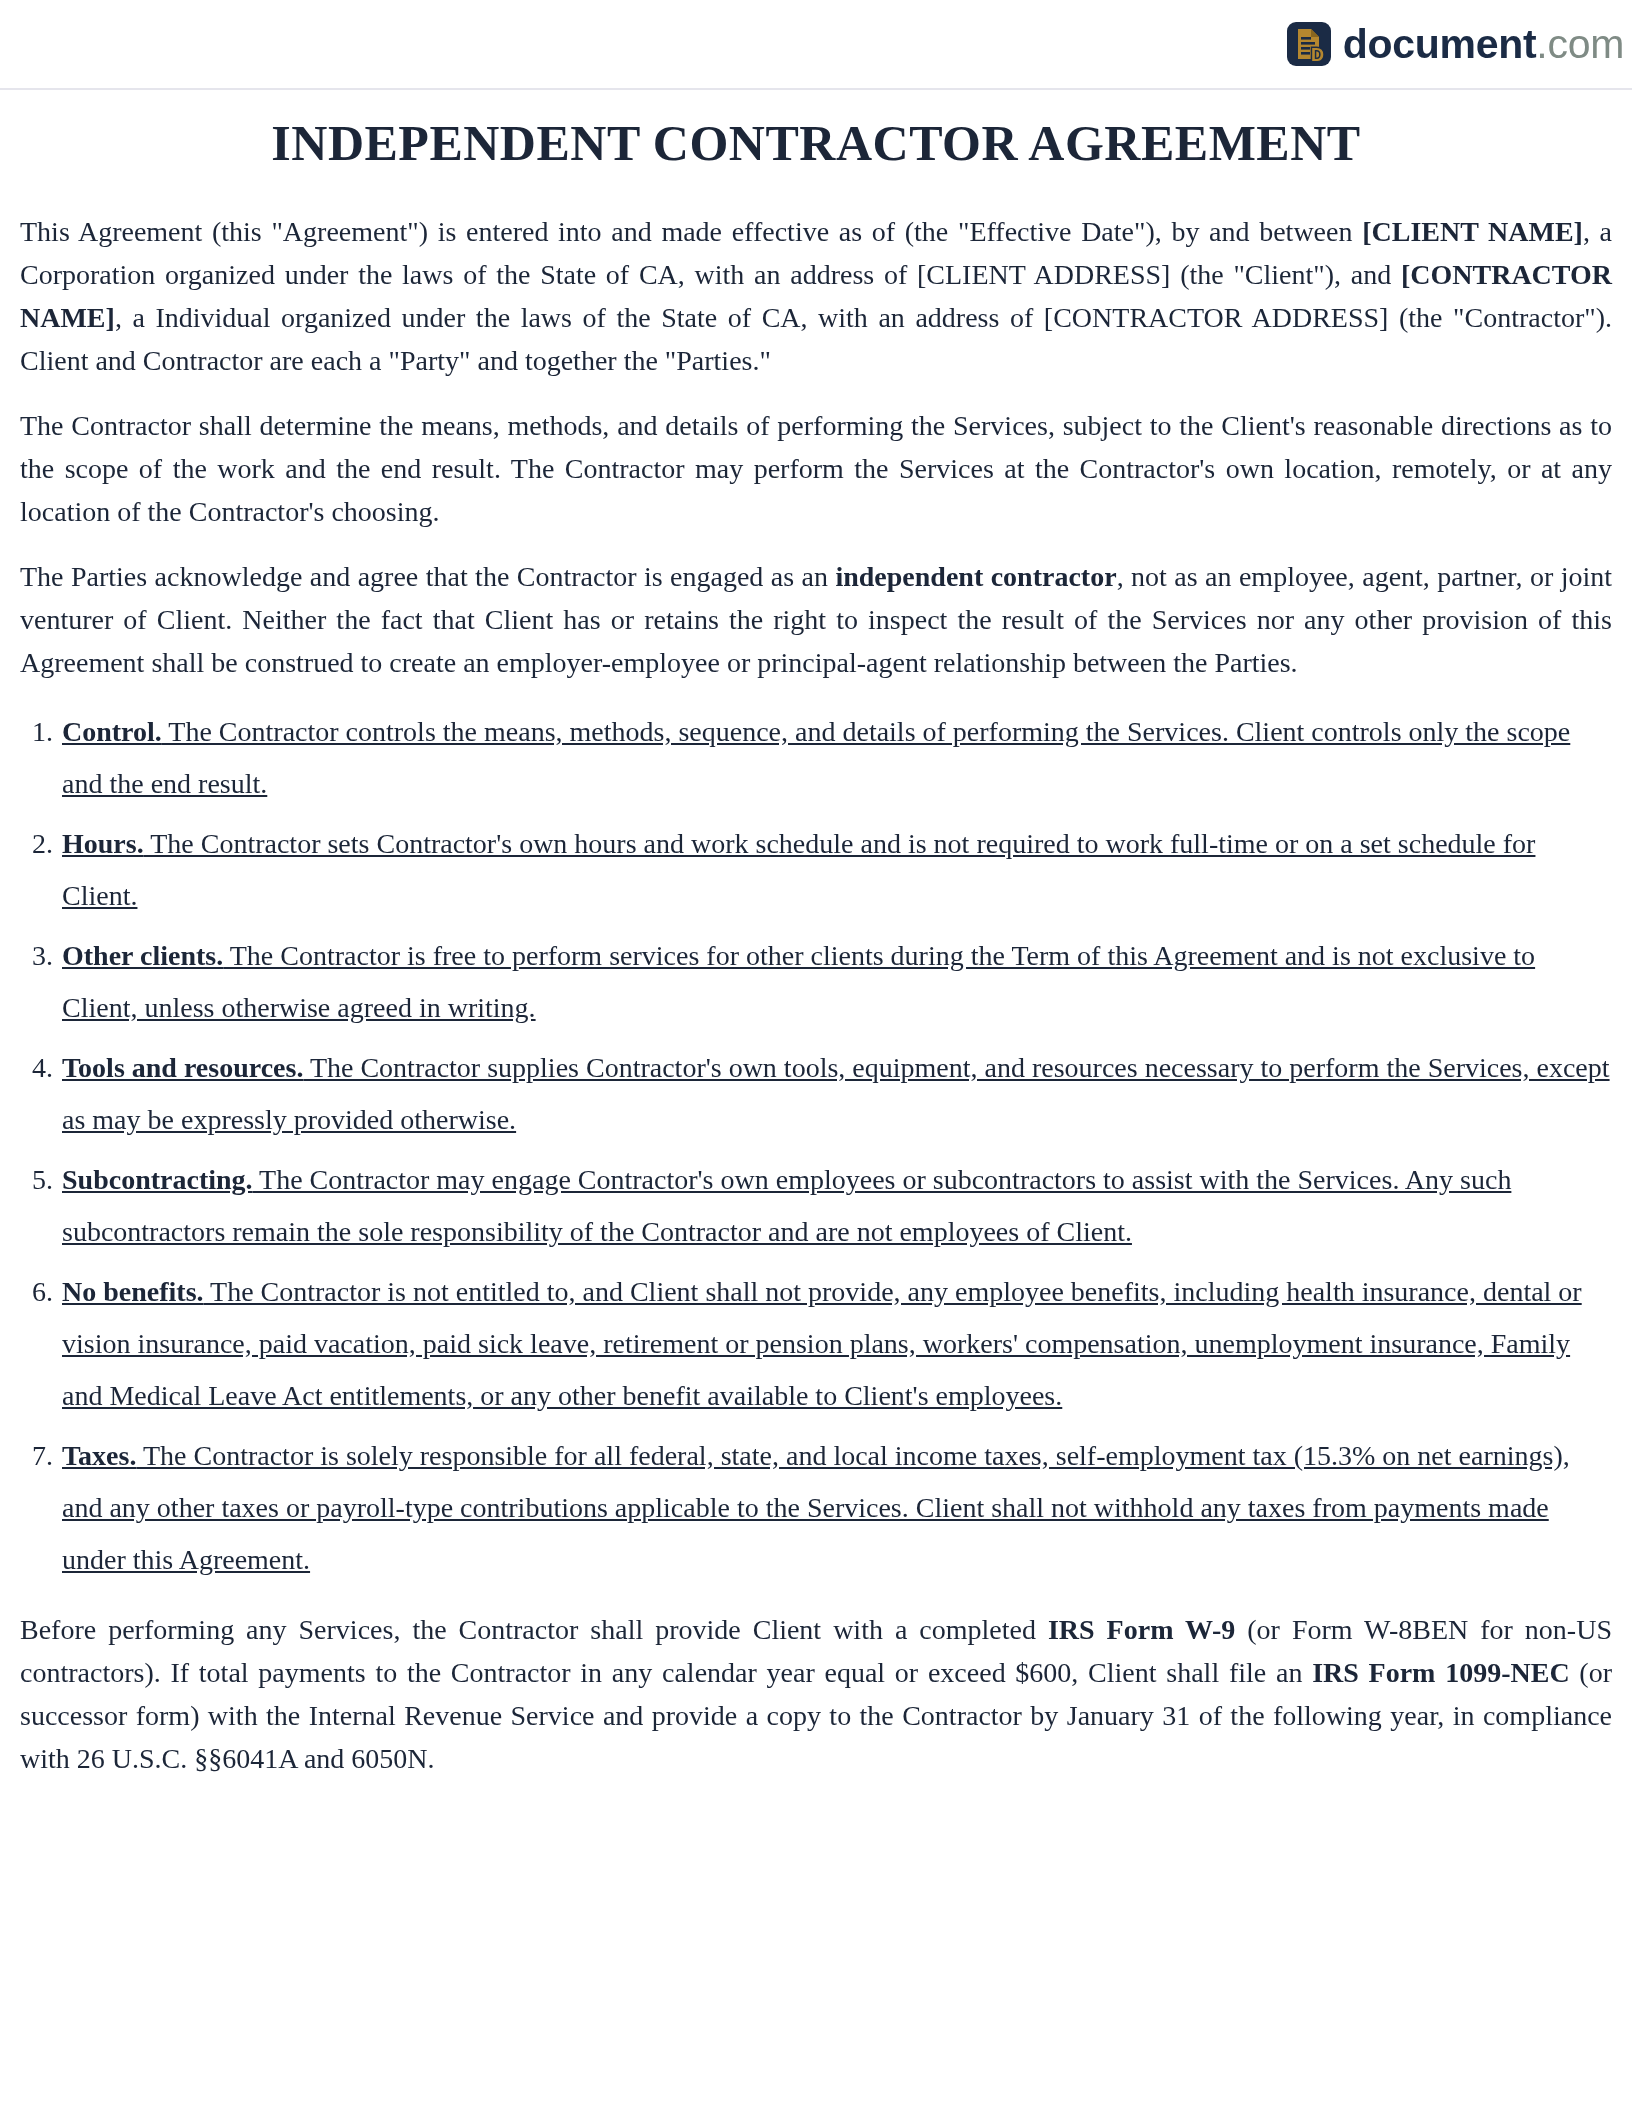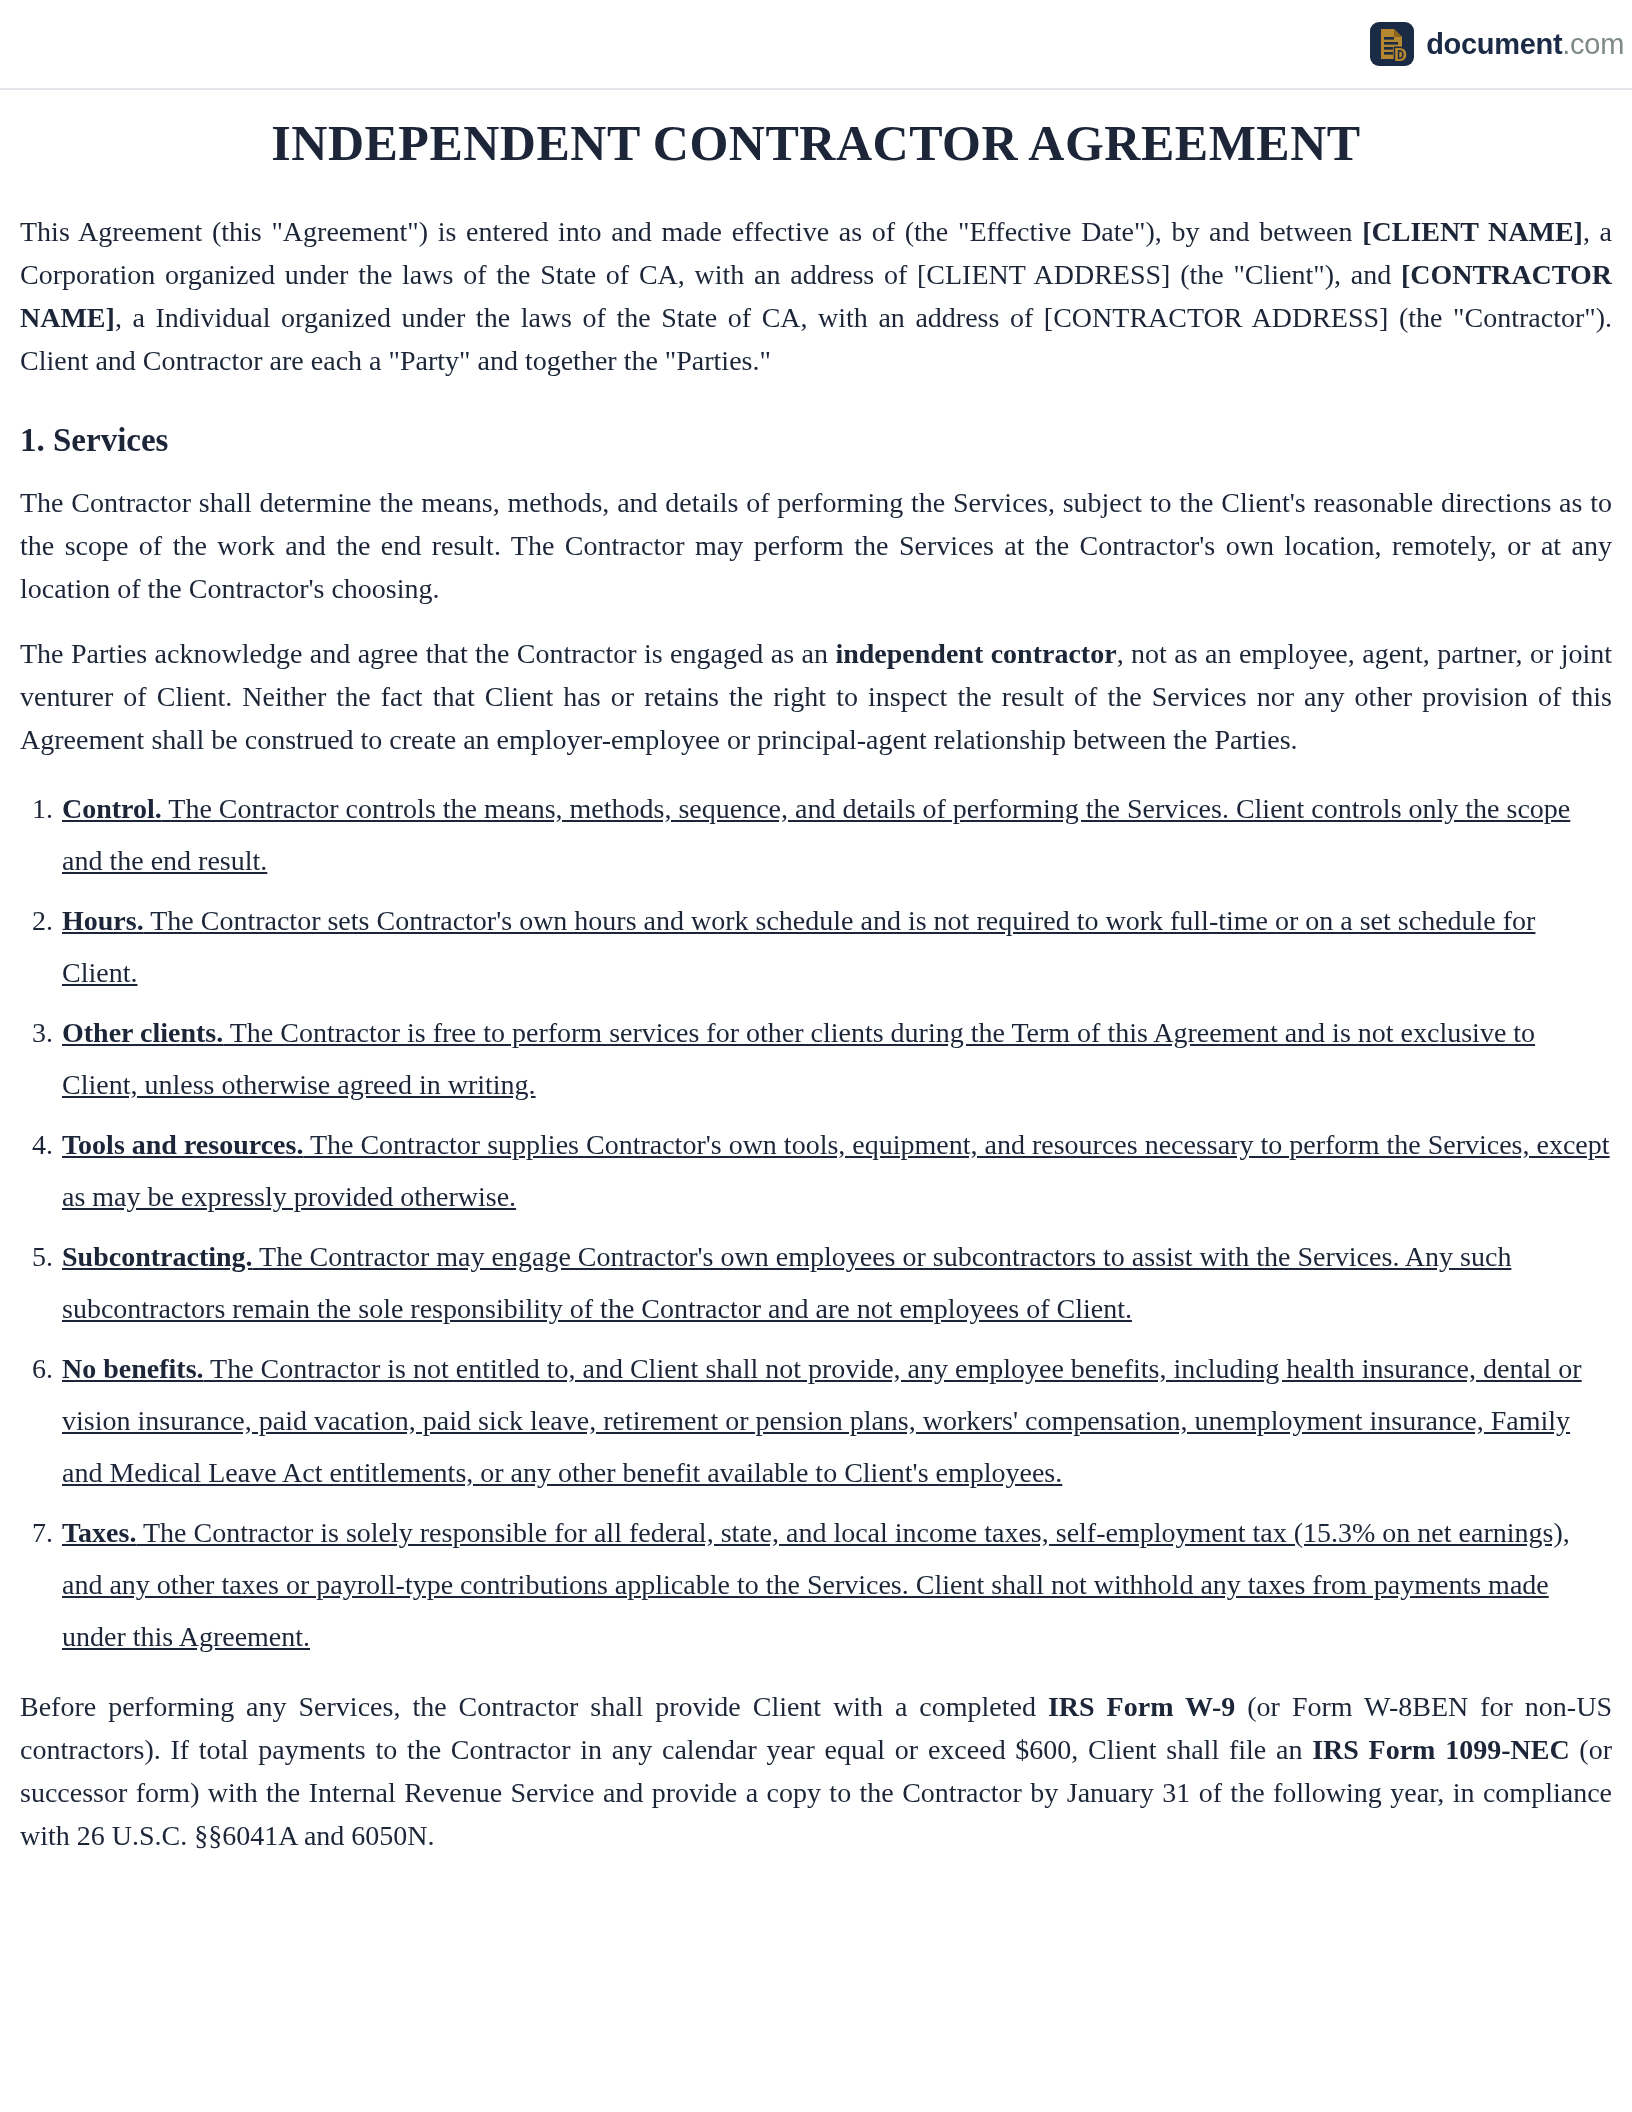--- a/index.html
+++ b/index.html
@@ -24,21 +24,21 @@
     background: #ffffff;
   }
   .brand {
     display: flex;
     align-items: center;
     gap: 12px;
     cursor: pointer;
   }
   .brand-text {
     font-family: "Liberation Sans", sans-serif;
-    font-size: 29px;
+    font-size: 41px;
     font-weight: 600;
     letter-spacing: -0.3px;
     white-space: nowrap;
   }
   .brand-text .primary { color: #1b2b45; }
   .brand-text .suffix  { color: #7f8b85; font-weight: 500; }
 
   
   .doc {
     padding: 0 20px;
@@ -95,21 +95,20 @@
   </div>
 </header>
 
 <main class="doc">
 
   <h1 class="doc-title">INDEPENDENT CONTRACTOR AGREEMENT</h1>
 
   <p class="para justify"><span>This Agreement (this "Agreement") is entered into and made effective as of (the "Effective Date"), by and between </span><strong>[CLIENT NAME]</strong><span>, a Corporation organized under the laws of the State of CA, with an address of [CLIENT ADDRESS] (the "Client"), and </span><strong>[CONTRACTOR NAME]</strong><span>, a Individual organized under the laws of the State of CA, with an address of [CONTRACTOR ADDRESS] (the "Contractor"). Client and Contractor are each a "Party" and together the "Parties."</span></p>
 
   <section>
-    <h2 class="section-heading">1. Services</h2>
     <p class="para justify"><span>The Contractor shall determine the means, methods, and details of performing the Services, subject to the Client's reasonable directions as to the scope of the work and the end result. The Contractor may perform the Services at the Contractor's own location, remotely, or at any location of the Contractor's choosing.</span></p>
   </section>
 
   <section>
     <p class="para justify"><span>The Parties acknowledge and agree that the Contractor is engaged as an </span><strong>independent contractor</strong><span>, not as an employee, agent, partner, or joint venturer of Client. Neither the fact that Client has or retains the right to inspect the result of the Services nor any other provision of this Agreement shall be construed to create an employer-employee or principal-agent relationship between the Parties.</span></p>
     <ol class="clause-list">
         <li><strong>Control.</strong><span> The Contractor controls the means, methods, sequence, and details of performing the Services. Client controls only the scope and the end result.</span></li>
         <li><strong>Hours.</strong><span> The Contractor sets Contractor's own hours and work schedule and is not required to work full-time or on a set schedule for Client.</span></li>
         <li><strong>Other clients.</strong><span> The Contractor is free to perform services for other clients during the Term of this Agreement and is not exclusive to Client, unless otherwise agreed in writing.</span></li>
         <li><strong>Tools and resources.</strong><span> The Contractor supplies Contractor's own tools, equipment, and resources necessary to perform the Services, except as may be expressly provided otherwise.</span></li>

